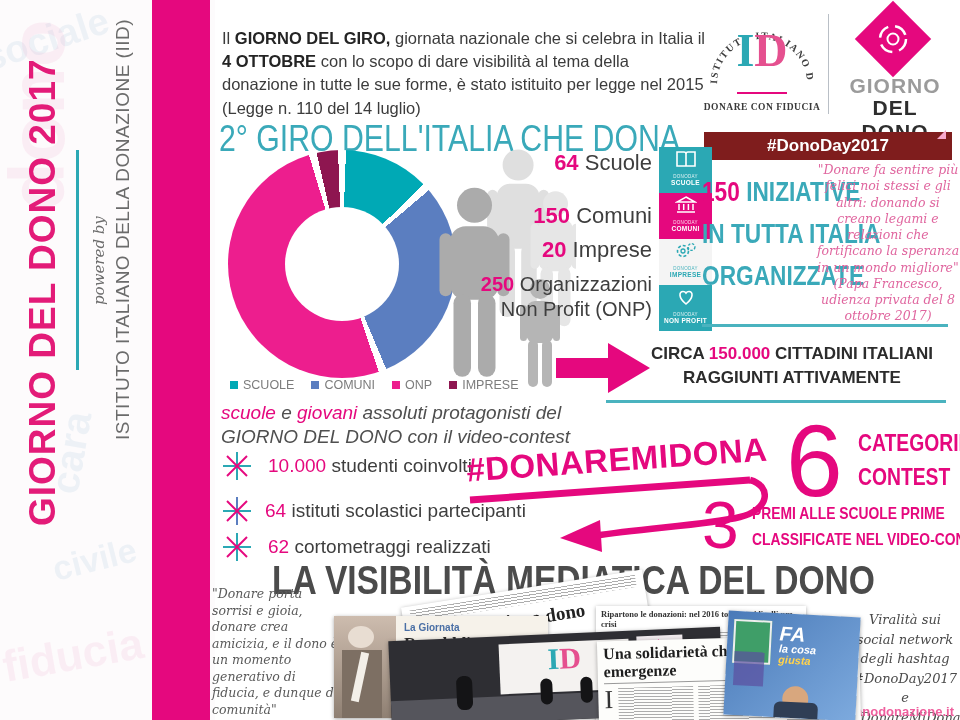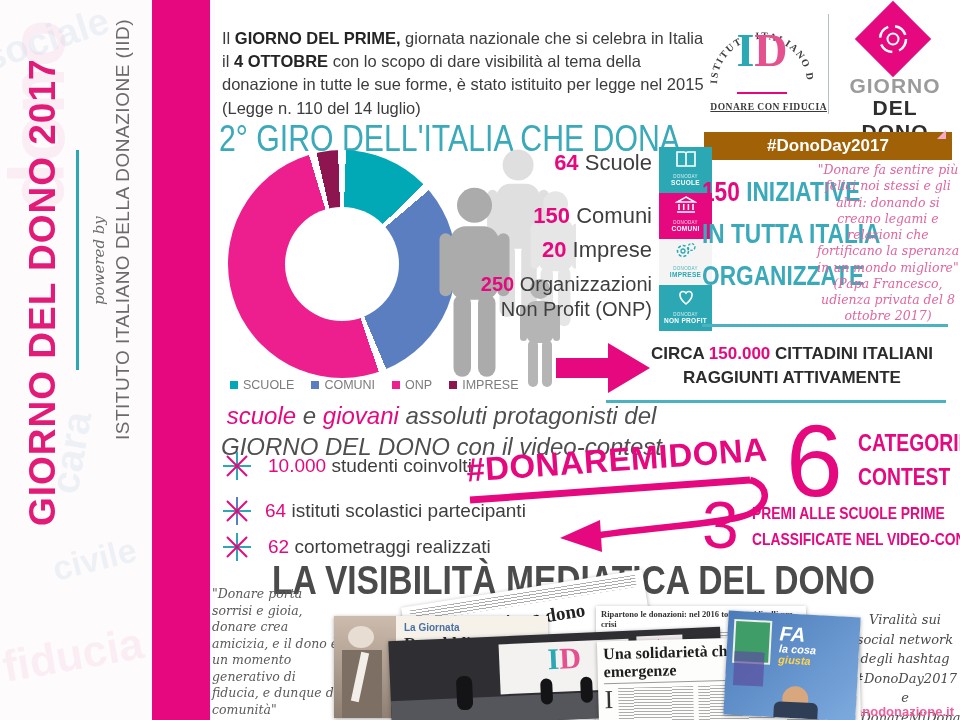--- a/index.html
+++ b/index.html
@@ -21,31 +21,31 @@
   .side-org{position:absolute;left:112px;top:105px;height:335px;font-size:19px;color:#6b6b6b;letter-spacing:.5px;}
 
   
   .intro{position:absolute;left:222px;top:10px;width:484px;font-size:16.5px;line-height:1.42;color:#3c3c3c;}
   .intro b{color:#242424;}
   .iid-logo{position:absolute;left:703px;top:6px;width:118px;height:122px;}
   .iid-letters{position:absolute;left:0;top:22px;width:118px;text-align:center;
                font-family:"Liberation Serif",serif;font-weight:bold;font-size:46px;line-height:1;}
   .iid-letters .li{color:#2ba8b4;} .iid-letters .ld{color:#e5508f;}
   .iid-line{position:absolute;left:34px;top:86px;width:50px;height:2px;background:#e5087e;}
-  .iid-tag{position:absolute;left:-6px;top:96px;width:130px;text-align:right;
-           font-family:"Liberation Serif",serif;font-weight:bold;font-size:9.5px;color:#3a3a3a;letter-spacing:.5px;text-decoration:underline;}
+  .iid-tag{position:absolute;left:-6px;top:96px;width:130px;text-align:center;
+           font-family:"Liberation Serif",serif;font-weight:bold;font-size:9.5px;color:#3a3a3a;letter-spacing:.5px;}
   .logo-div{position:absolute;left:828px;top:14px;width:1px;height:100px;background:#b9bfc6;}
   .gdd-logo{position:absolute;left:836px;top:8px;width:118px;height:122px;}
   .gdd-diamond{position:absolute;left:30px;top:4px;width:54px;height:54px;background:#e5087e;transform:rotate(45deg);}
   .gdd-swirl{position:absolute;left:30px;top:4px;width:54px;height:54px;}
   .gdd-n1{position:absolute;left:0;top:66px;width:118px;text-align:center;font-size:21px;font-weight:bold;
           color:#9b9b9b;letter-spacing:1px;}
   .gdd-n2{position:absolute;left:0;top:88px;width:118px;text-align:center;font-size:21px;font-weight:bold;
           color:#2e2e2e;letter-spacing:1px;}
-  .ribbon{position:absolute;left:704px;top:132px;width:248px;height:28px;background:#a16207;color:#fff;
+  .ribbon{position:absolute;left:704px;top:132px;width:248px;height:28px;background:#7f1d1d;color:#fff;
           font-size:17px;font-weight:bold;text-align:center;line-height:28px;}
   .ribbon-fold{position:absolute;right:6px;top:-2px;width:0;height:0;
           border-left:9px solid transparent;border-bottom:9px solid #f7a9cd;}
 
   
   .heading{position:absolute;left:219px;top:94px;font-size:36px;color:#3aa9b9;font-weight:normal;
            letter-spacing:0;white-space:nowrap;}
   .donut{position:absolute;left:228px;top:150px;width:228px;height:228px;border-radius:50%;}
   .donut-hole{position:absolute;left:57px;top:57px;width:114px;height:114px;border-radius:50%;background:#fff;}
   .legend{position:absolute;left:230px;top:378px;display:flex;gap:17px;font-size:12.5px;color:#7c7c7c;}
@@ -70,21 +70,21 @@
   .iniz{position:absolute;left:702px;top:172px;color:#3aa9b9;font-weight:bold;font-size:27px;line-height:1.55;}
   .iniz .n{color:#e5087e;}
   .papa{position:absolute;left:815px;top:162px;width:146px;text-align:center;color:#e0669f;
         font-size:12.5px;line-height:1.3;}
   .tealline{position:absolute;height:3px;background:#4ab3bf;}
   .reach{position:absolute;left:642px;top:342px;width:300px;text-align:center;font-weight:bold;
          font-size:17px;color:#2c2c2c;line-height:1.4;}
   .reach .n{color:#e5087e;}
 
   
-  .prota{position:absolute;left:221px;top:401px;font-size:24px;font-style:italic;color:#4f4f4f;line-height:1.28;text-align:center;}
+  .prota{position:absolute;left:221px;top:401px;font-size:19px;font-style:italic;color:#4f4f4f;line-height:1.28;}
   .prota .p{color:#e5087e;}
   .brow{position:absolute;left:222px;display:flex;align-items:center;gap:16px;}
   .brow .bt{font-size:19px;color:#3e3e3e;}
   .brow .n{color:#e5087e;font-weight:normal;}
 
   
   .hashtag{position:absolute;left:466px;top:441px;font-size:33px;font-weight:800;color:#e5087e;
            transform:rotate(-4deg);letter-spacing:.5px;white-space:nowrap;}
   .bignum{position:absolute;color:#e5087e;font-weight:normal;line-height:1;}
   .pinklbl{position:absolute;color:#e5087e;font-weight:bold;white-space:nowrap;}
@@ -114,21 +114,21 @@
     <div class="wm" style="left:2px;top:630px;font-size:44px;color:#f0a9cd;transform:rotate(-10deg);">fiducia</div>
     <div class="wm" style="left:30px;top:430px;font-size:40px;color:#9fc0d8;transform:rotate(-80deg);">cara</div>
 
     <div class="side-pinkbar"></div>
     <div class="side-title vtext">GIORNO DEL DONO 2017</div>
     <div class="side-rule"></div>
     <div class="side-powered vtext script">powered by</div>
     <div class="side-org vtext">ISTITUTO ITALIANO DELLA DONAZIONE (IID)</div>
   </div>
 
-  <p class="intro"><span>Il </span><b>GIORNO DEL PRIME,</b><span> giornata nazionale che si celebra in Italia il </span><b>4 OTTOBRE</b><span> con lo scopo di dare visibilità al tema della donazione in tutte le sue forme, è stato istituito per legge nel 2015 (Legge n. 110 del 14 luglio)</span></p>
+  <p class="intro"><span>Il </span><b>GIORNO DEL GIRO,</b><span> giornata nazionale che si celebra in Italia il </span><b>4 OTTOBRE</b><span> con lo scopo di dare visibilità al tema della donazione in tutte le sue forme, è stato istituito per legge nel 2015 (Legge n. 110 del 14 luglio)</span></p>
 
   <div class="iid-logo">
     <svg width="118" height="122" viewBox="0 0 118 122">
       <defs>
           <path id="arcp" d="M 14,78 A 45,45 0 1 1 104,78"></path>
         </defs>
       <text font-family="Liberation Serif,serif" font-size="10" font-weight="bold" fill="#3e3e3e" letter-spacing="1.5">
         <textPath href="#arcp">ISTITUTO ITALIANO DONAZIONE</textPath>
       </text>
     </svg>

